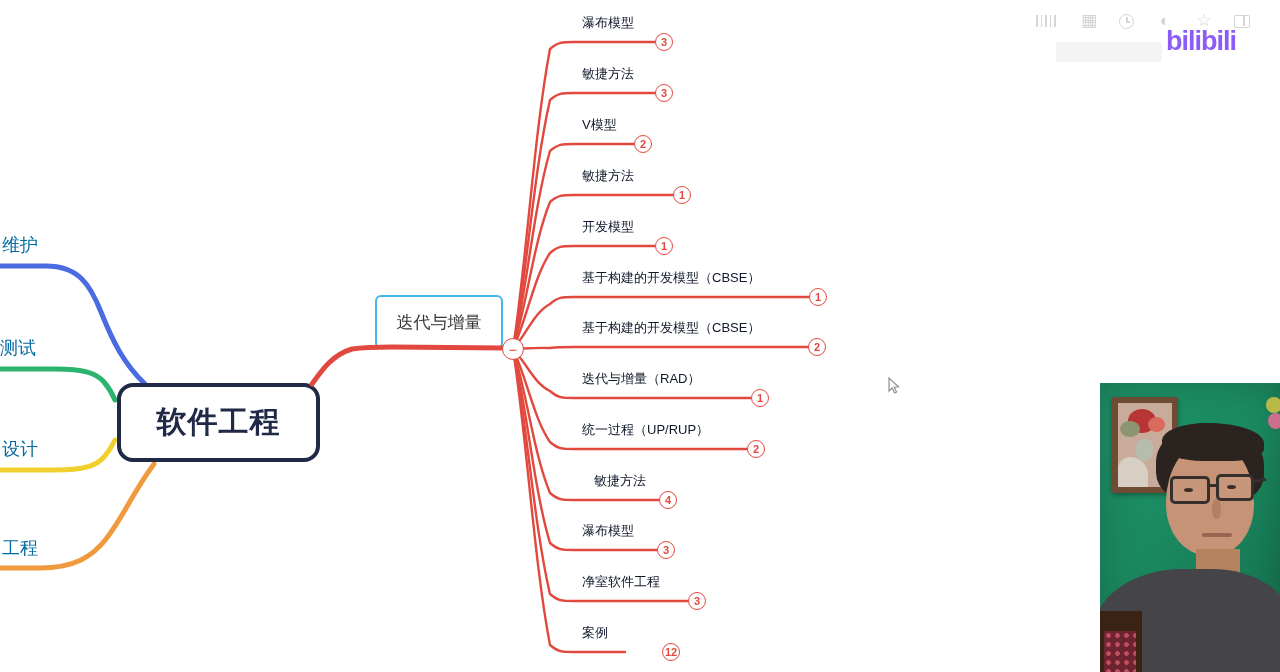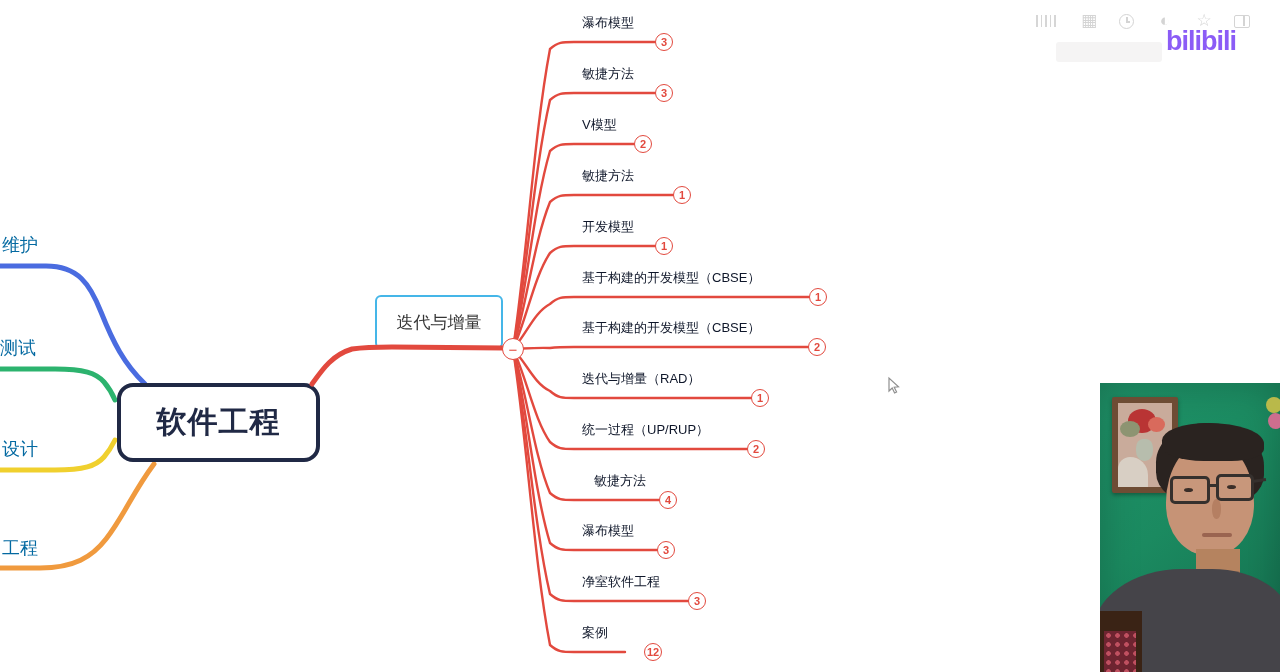--- a/index.html
+++ b/index.html
@@ -153,21 +153,21 @@
     <div class="badge" style="left: 751px; top: 389px;">1</div>
     <div class="rlabel" style="left: 582px; top: 421px;">统一过程（UP/RUP）</div>
     <div class="badge" style="left: 747px; top: 440px;">2</div>
     <div class="rlabel" style="left: 594px; top: 472px;">敏捷方法</div>
     <div class="badge" style="left: 659px; top: 491px;">4</div>
     <div class="rlabel" style="left: 582px; top: 522px;">瀑布模型</div>
     <div class="badge" style="left: 657px; top: 541px;">3</div>
     <div class="rlabel" style="left: 582px; top: 573px;">净室软件工程</div>
     <div class="badge" style="left: 688px; top: 592px;">3</div>
     <div class="rlabel" style="left: 582px; top: 624px;">案例</div>
-    <div class="badge" style="left: 644px; top: 643px;">12</div>
+    <div class="badge" style="left: 662px; top: 643px;">12</div>
     <div class="llabel" style="left: 2px; top: 233px;">维护</div>
     <div class="llabel" style="left: 0px; top: 336px;">测试</div>
     <div class="llabel" style="left: 2px; top: 437px;">设计</div>
     <div class="llabel" style="left: 2px; top: 536px;">工程</div>
   </div>
 
 <div class="ticon ticon-outline" style="left:1036px;"></div>
 <div class="ticon" style="left:1080px;">▦</div>
 <div class="ticon-clock" style="left:1119px;">
   <div class="hand-v"></div>

